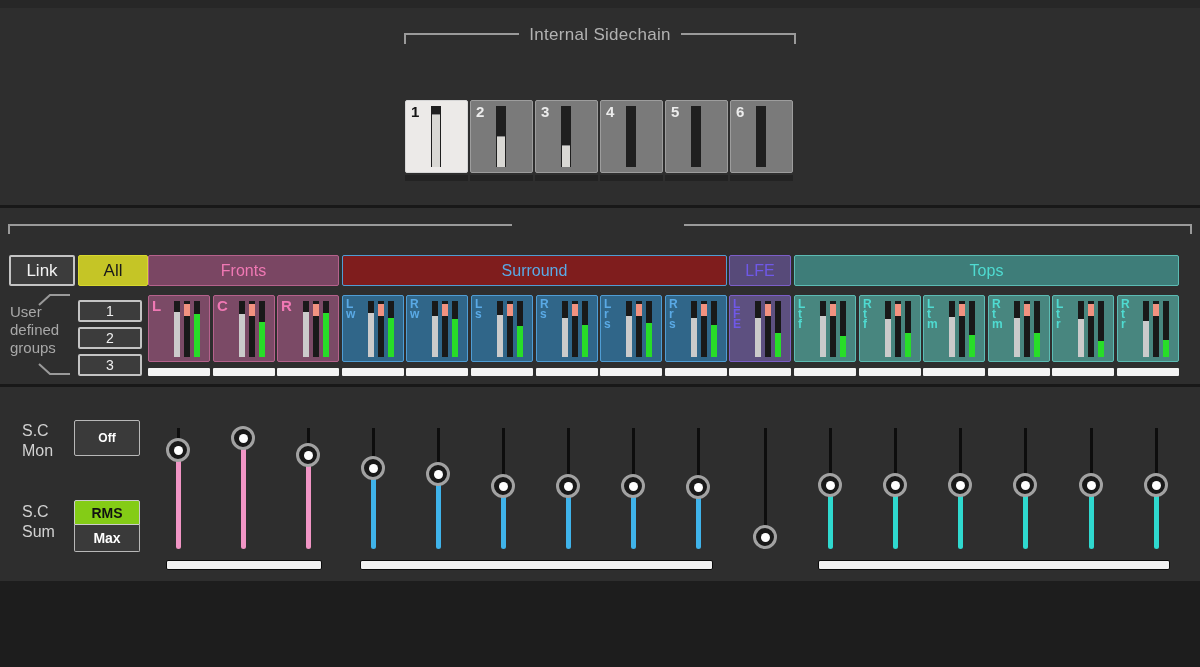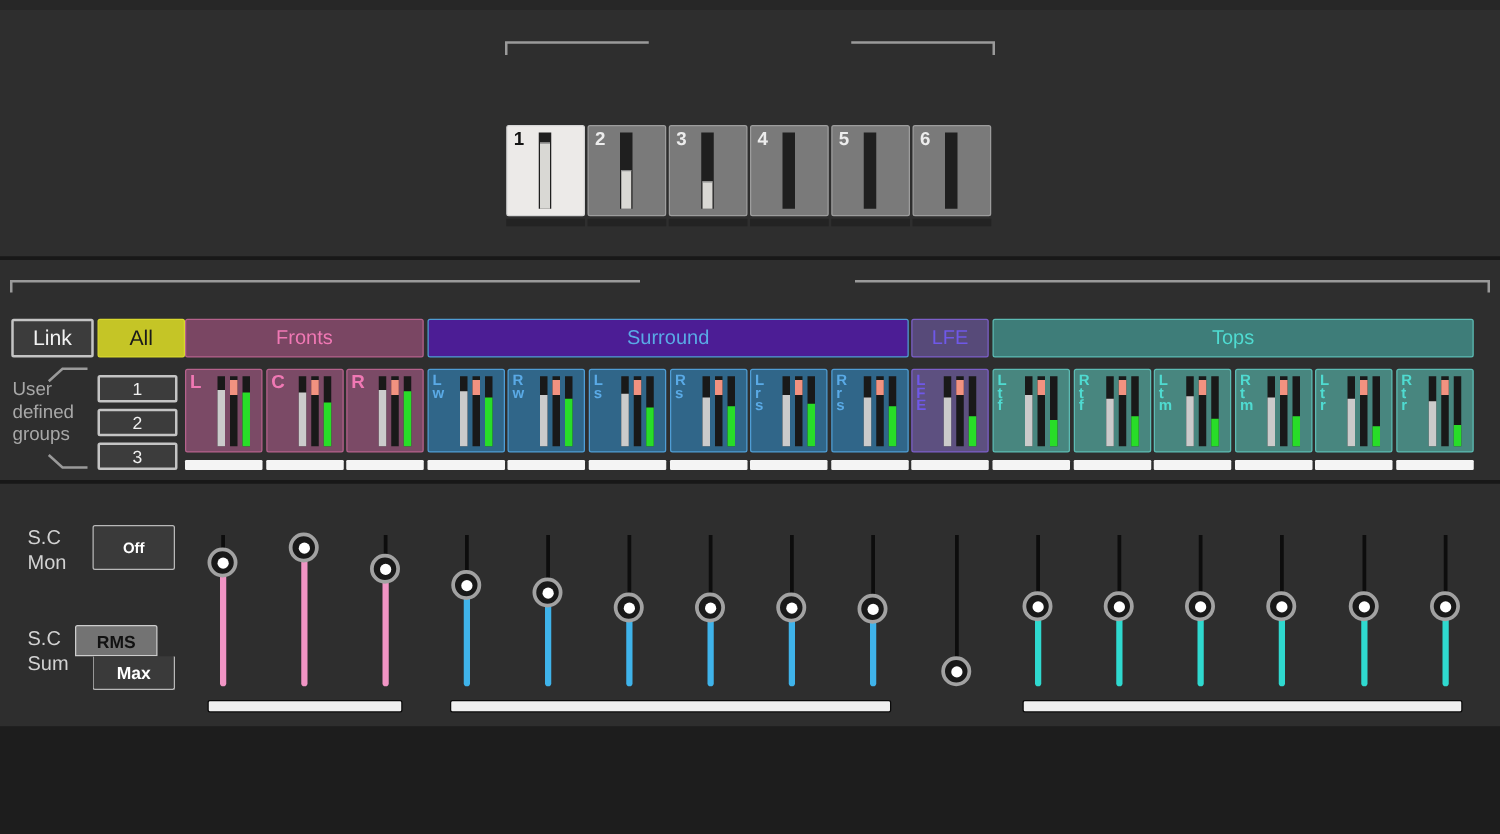--- a/index.html
+++ b/index.html
@@ -41,21 +41,21 @@
   .mfill.salmon{top:6%;height:20%;background:#f29280;}
   .mfill.green{background:#28dd28;}
   .cellbar{position:absolute;top:368px;height:8px;background:#f4f4f4;border-radius:1px;}
   .ugbtn{position:absolute;left:78px;width:64px;height:22px;background:#3c3c3c;border:2px solid #c4c4c4;
          border-radius:2px;color:#f0f0f0;font-size:14px;display:flex;align-items:center;justify-content:center;
          box-sizing:border-box;}
   .udg{position:absolute;left:10px;top:303px;font-size:15px;color:#a8a8a8;line-height:18px;}
   .sc-label{position:absolute;left:22px;font-size:16px;color:#d2d2d2;line-height:20px;}
   .off-btn{left:74px;top:420px;width:66px;height:36px;background:#3a3a3a;border:1px solid #b8b8b8;
            border-radius:2px;color:#ffffff;font-size:12px;font-weight:bold;}
-  .rms-btn{left:60px;top:500px;width:66px;height:25px;background:#737373;border:1px solid #cccccc;
+  .rms-btn{left:74px;top:500px;width:66px;height:25px;background:#84cc16;border:1px solid #cccccc;
            border-radius:2px 2px 0 0;color:#111111;font-size:14px;font-weight:bold;}
   .max-btn{left:74px;top:525px;width:66px;height:27px;background:#3a3a3a;border:1px solid #b8b8b8;border-top:none;
            border-radius:0 0 2px 2px;color:#ffffff;font-size:14px;font-weight:bold;}
   .strack{position:absolute;top:428px;width:3px;height:119px;background:#0d0d0d;}
   .sfill{position:absolute;width:5px;border-radius:2.5px;}
   .sknob{position:absolute;width:24px;height:24px;border-radius:50%;border:3px solid #a2a2a2;background:#191919;
          box-sizing:border-box;}
   .kdot{position:absolute;left:50%;top:50%;width:9px;height:9px;margin:-4.5px 0 0 -4.5px;border-radius:50%;background:#ffffff;}
   .gbar{position:absolute;top:560px;height:10px;background:#efefef;border:1px solid #0a0a0a;border-radius:2px;
         box-sizing:border-box;}
@@ -65,20 +65,21 @@
 <body>
 
 <div id="app">
 
   <div class="abs top-strip"></div>
 
   <svg class="bracket" style="left:403px;top:26px;" width="394" height="20" viewBox="0 0 394 20">
     <polyline points="2,18 2,8 116,8"></polyline>
     <polyline points="392,18 392,8 278,8"></polyline>
   </svg>
+  <div class="sec-title" style="left:403px;top:25px;width:394px;">Internal Sidechain</div>
 
 
   <div id="tiles">
       <div class="tile sel" style="left: 405px;">
         <div class="tile-num">1</div>
         <div class="tile-meter">
           <div class="tile-meter-fill" style="height: 85%;"></div>
         </div>
       </div>
       <div class="tile-shadow" style="left: 405px;"></div>
@@ -118,21 +119,21 @@
   <svg class="bracket" style="left:8px;top:218px;" width="1184" height="18" viewBox="0 0 1184 18">
     <polyline points="1,16 1,7 504,7"></polyline>
     <polyline points="1183,16 1183,7 676,7"></polyline>
   </svg>
 
   <div class="btn none-btn">Link</div>
   <div class="btn all-btn">All</div>
 
   <div id="groupHeaders">
       <div class="ghead" style="left: 148px; width: 191px; background: rgb(122, 70, 99); border-color: rgb(181, 98, 140); color: rgb(240, 120, 180);">Fronts</div>
-      <div class="ghead" style="left: 342px; width: 385px; background: #4c1d95; border-color: rgb(79, 157, 212); color: rgb(90, 170, 230);">Surround</div>
+      <div class="ghead" style="left: 342px; width: 385px; background: #7f1d1d; border-color: rgb(79, 157, 212); color: rgb(90, 170, 230);">Surround</div>
       <div class="ghead" style="left: 729px; width: 62px; background: rgb(87, 74, 121); border-color: rgb(124, 95, 200); color: rgb(111, 88, 232);">LFE</div>
       <div class="ghead" style="left: 794px; width: 385px; background: rgb(62, 125, 121); border-color: rgb(92, 188, 180); color: rgb(79, 219, 209);">Tops</div>
     </div>
   <div id="cells">
       <div class="cell" style="left: 148px; background: rgb(123, 74, 102); border-color: rgb(181, 98, 140);">
         <div class="cell-label" style="color: rgb(240, 120, 180);">L</div>
         <div class="meter" style="left: 25px;">
           <div class="mfill white" style="top: 20%; height: 80%;"></div>
         </div>
         <div class="meter" style="left: 35px;">

